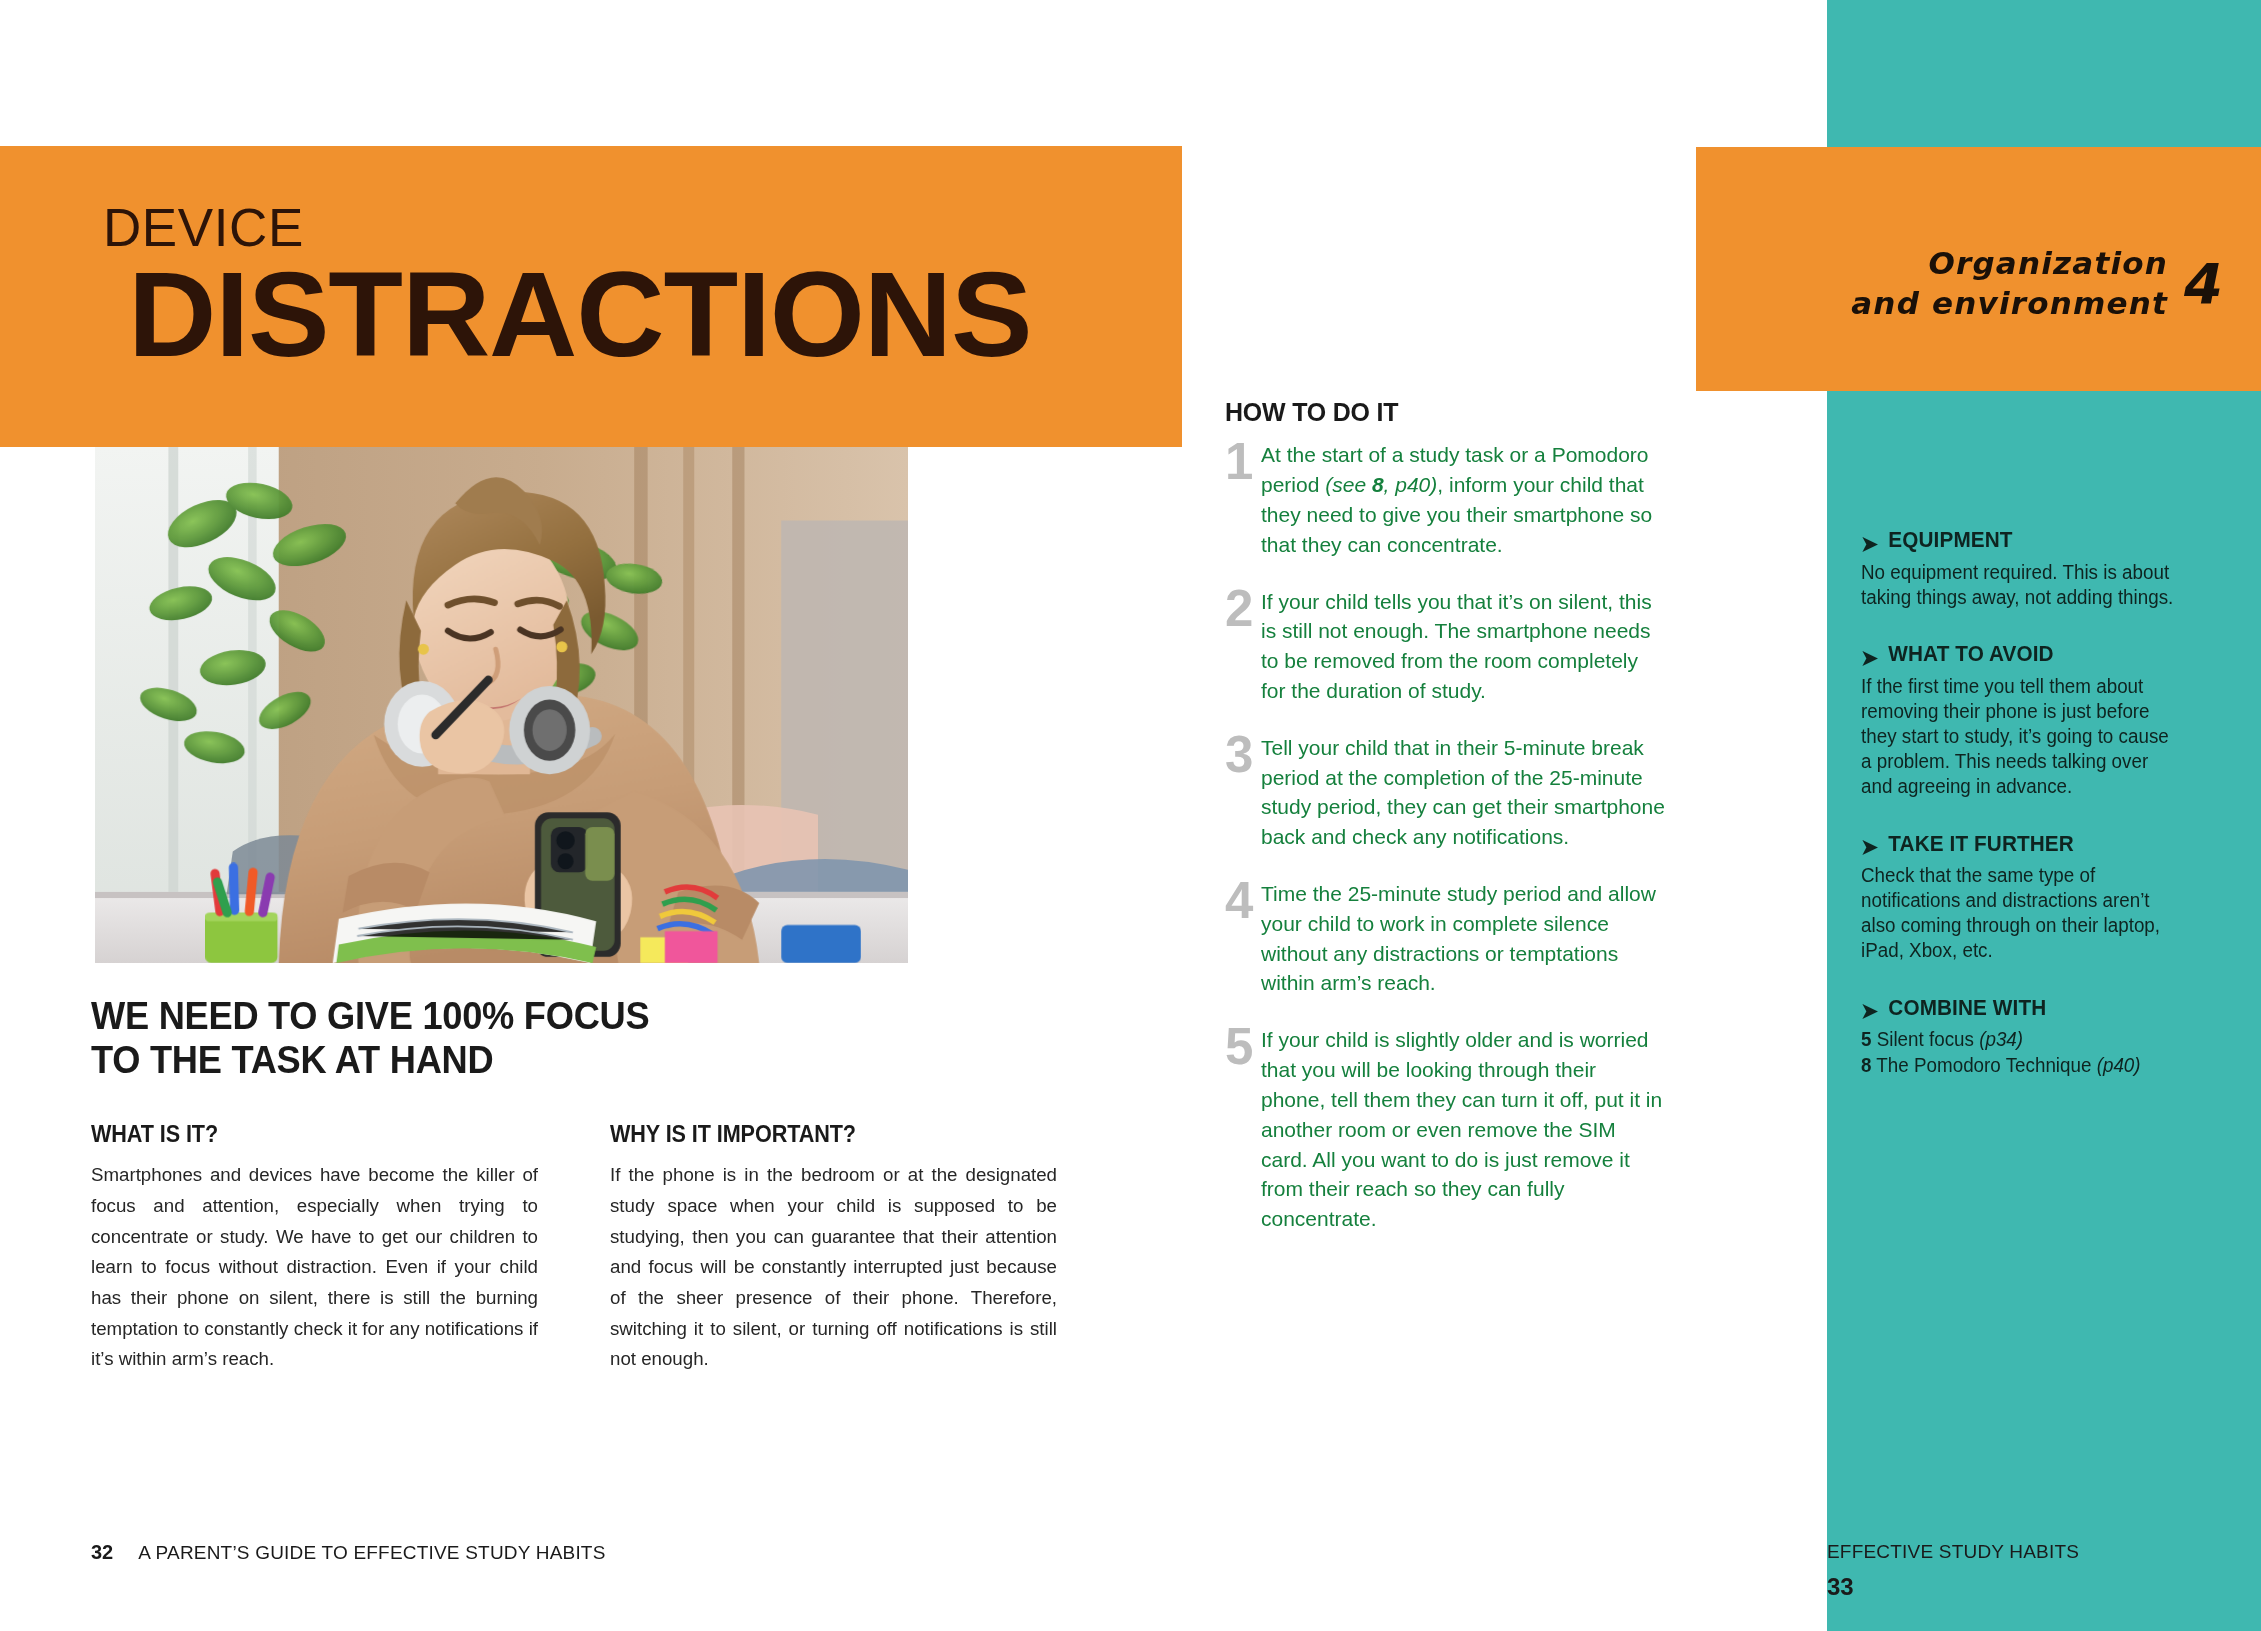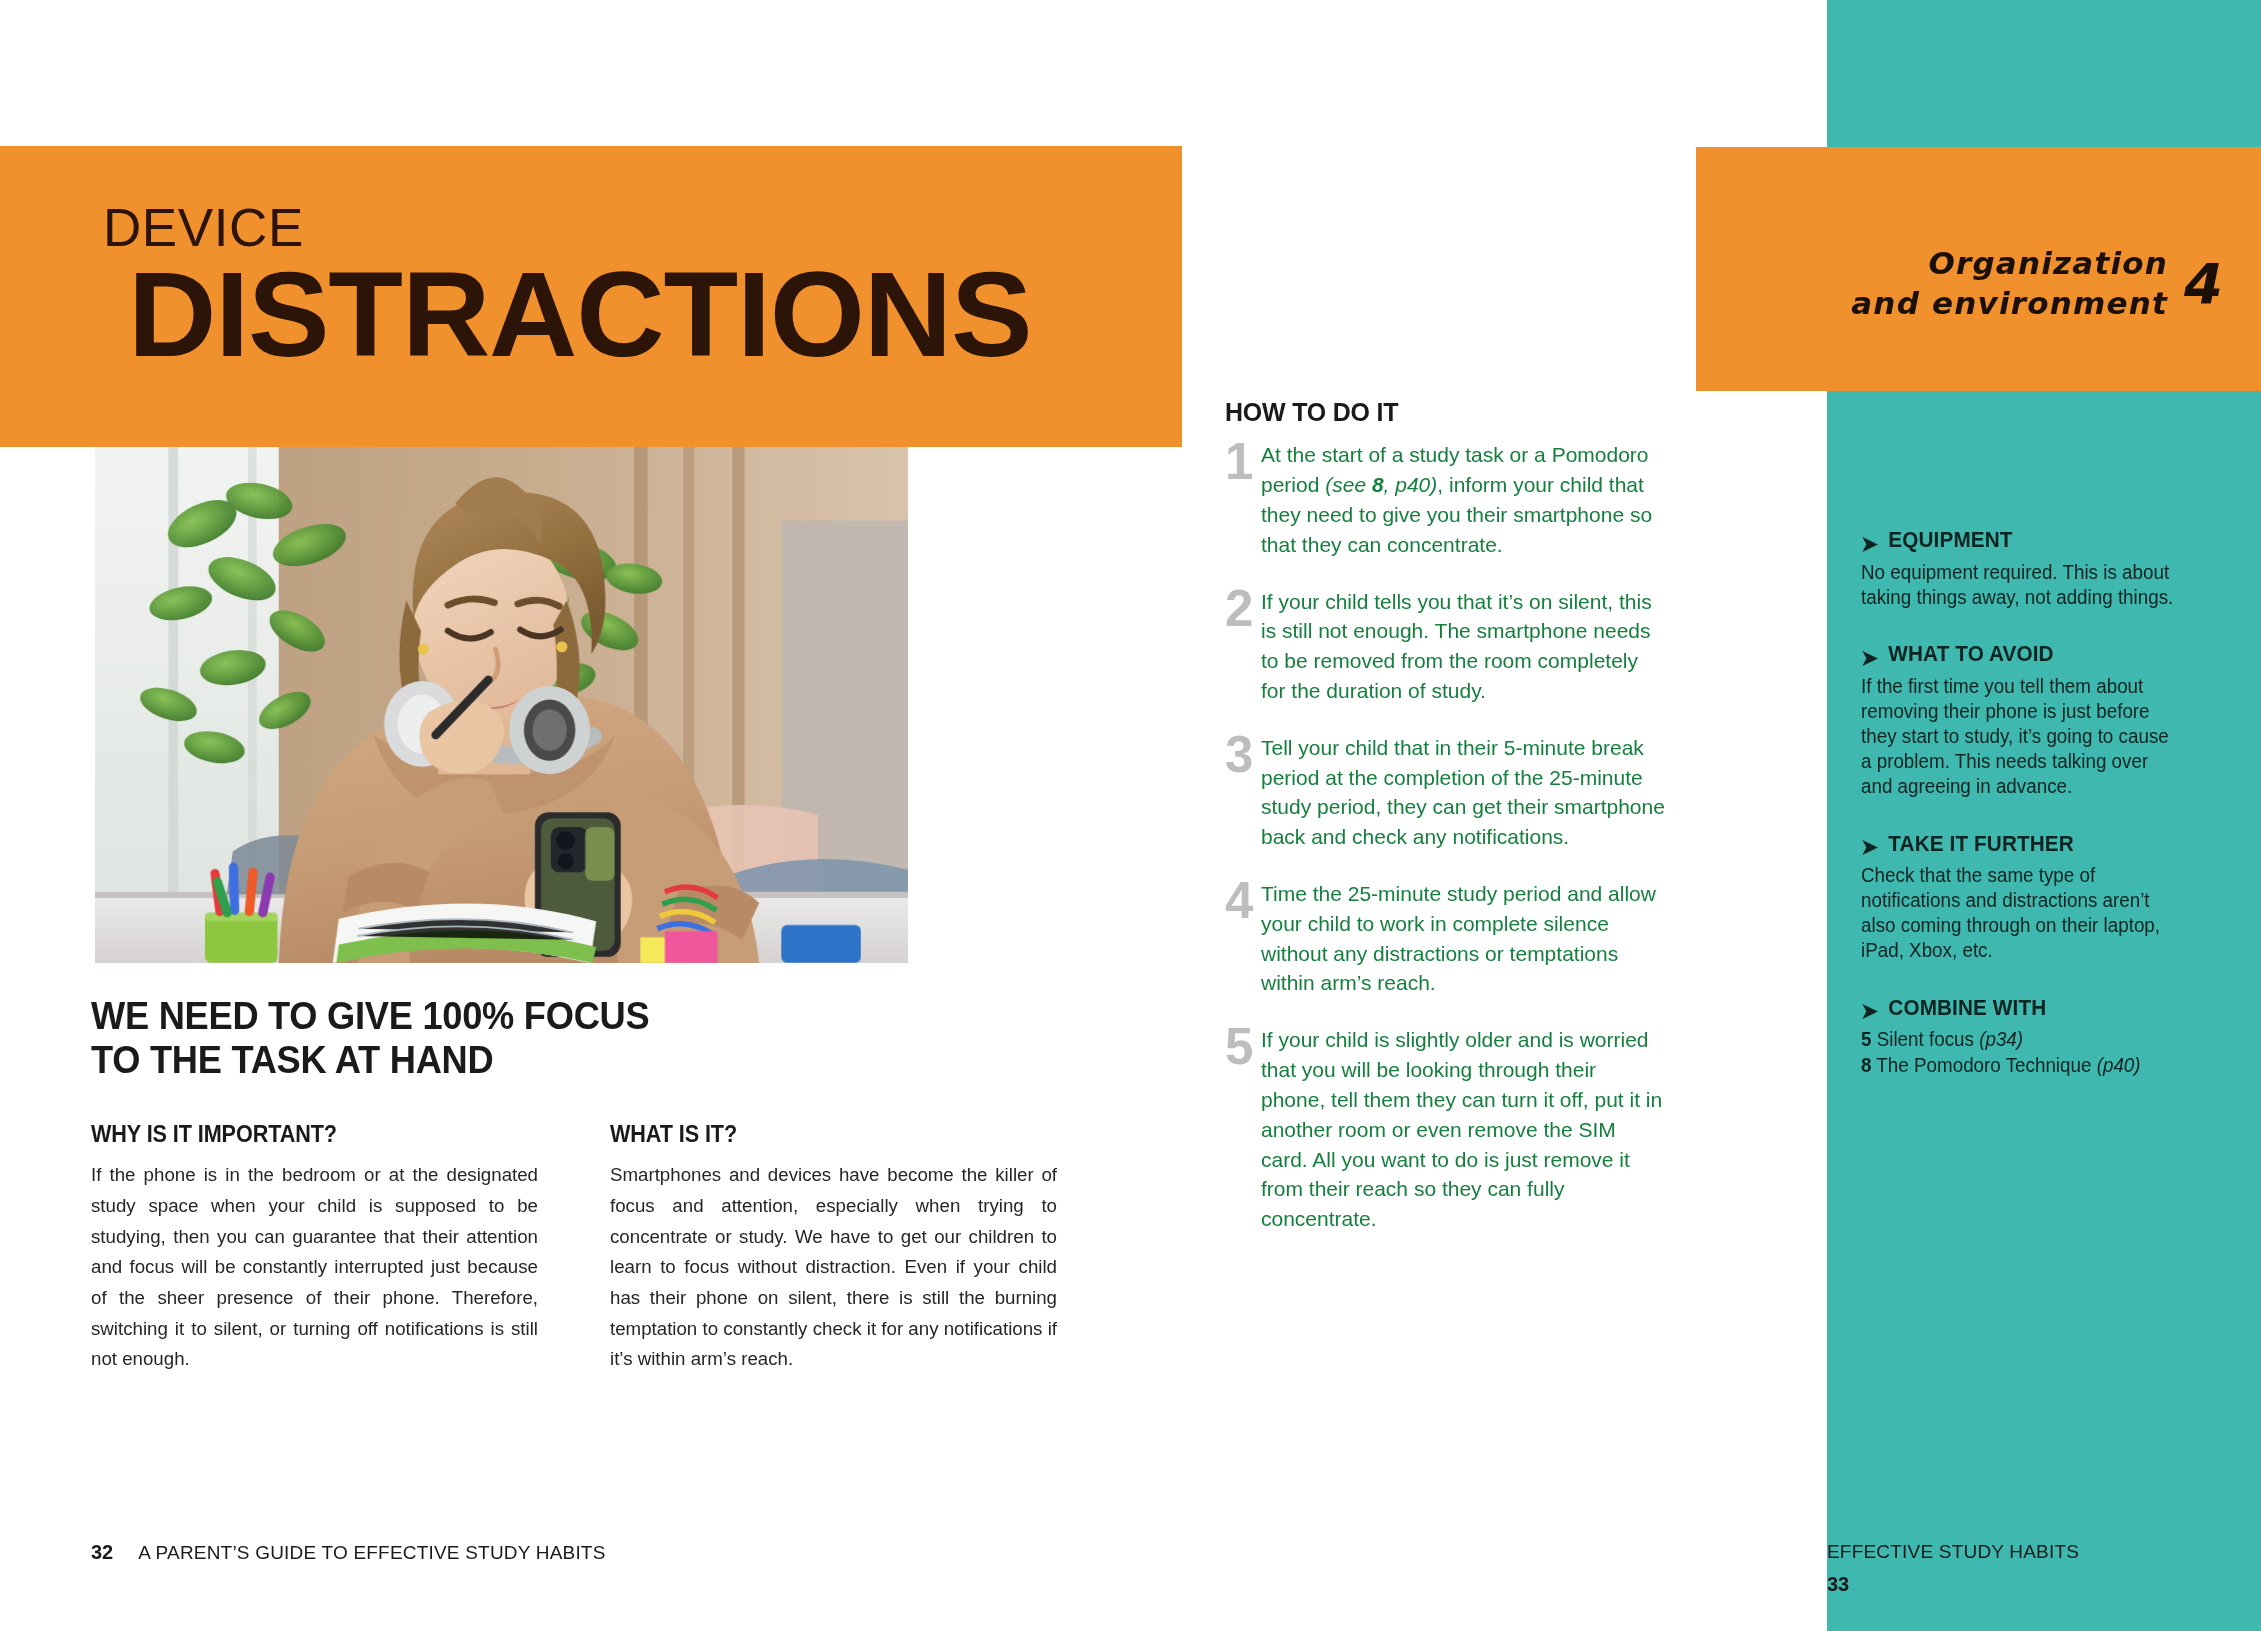--- a/index.html
+++ b/index.html
@@ -265,21 +265,21 @@
     width: 398px;
     display: flex;
     align-items: baseline;
     justify-content: flex-end;
     gap: 10.4px;
     font-family: "Liberation Sans Narrow", "Liberation Sans", sans-serif;
     color: #1a1a1a;
     flex-direction: column;
   }
   .footer-right .txt { font-size: 19px; letter-spacing: 0.2px; }
-  .footer-right .pg  { font-size: 20px; font-weight: 700; }
+  .footer-right .pg  { font-size: 24px; font-weight: 700; }
 </style>
 </head>
 <body>
 
 <div id="spread">
 
   <div class="teal-panel"></div>
   <div class="teal-edge-strip"></div>
   <div class="orange-banner-left"></div>
   <div class="orange-banner-right"></div>
@@ -451,26 +451,26 @@
     </svg>
   </div>
 
   <div class="headline">
     <div>WE NEED TO GIVE 100% FOCUS</div>
     <div>TO THE TASK AT HAND</div>
   </div>
 
   <div class="col-wrap">
     <div class="body-col">
+      <div class="col-head">WHAT IS IT?</div>
+      <div class="col-body">Smartphones and devices have become the killer of focus and attention, especially when trying to concentrate or study. We have to get our children to learn to focus without distraction. Even if your child has their phone on silent, there is still the burning temptation to constantly check it for any notifications if it’s within arm’s reach.</div>
+    </div>
+    <div class="body-col">
       <div class="col-head">WHY IS IT IMPORTANT?</div>
       <div class="col-body">If the phone is in the bedroom or at the designated study space when your child is supposed to be studying, then you can guarantee that their attention and focus will be constantly interrupted just because of the sheer presence of their phone. Therefore, switching it to silent, or turning off notifications is still not enough.</div>
-    </div>
-    <div class="body-col">
-      <div class="col-head">WHAT IS IT?</div>
-      <div class="col-body">Smartphones and devices have become the killer of focus and attention, especially when trying to concentrate or study. We have to get our children to learn to focus without distraction. Even if your child has their phone on silent, there is still the burning temptation to constantly check it for any notifications if it’s within arm’s reach.</div>
     </div>
   </div>
 
   <div class="footer-left">
     <span class="pg">32</span>
     <span class="txt">A PARENT’S GUIDE TO EFFECTIVE STUDY HABITS</span>
   </div>
 
   <div class="howto">
     <div class="howto-head">HOW TO DO IT</div>

